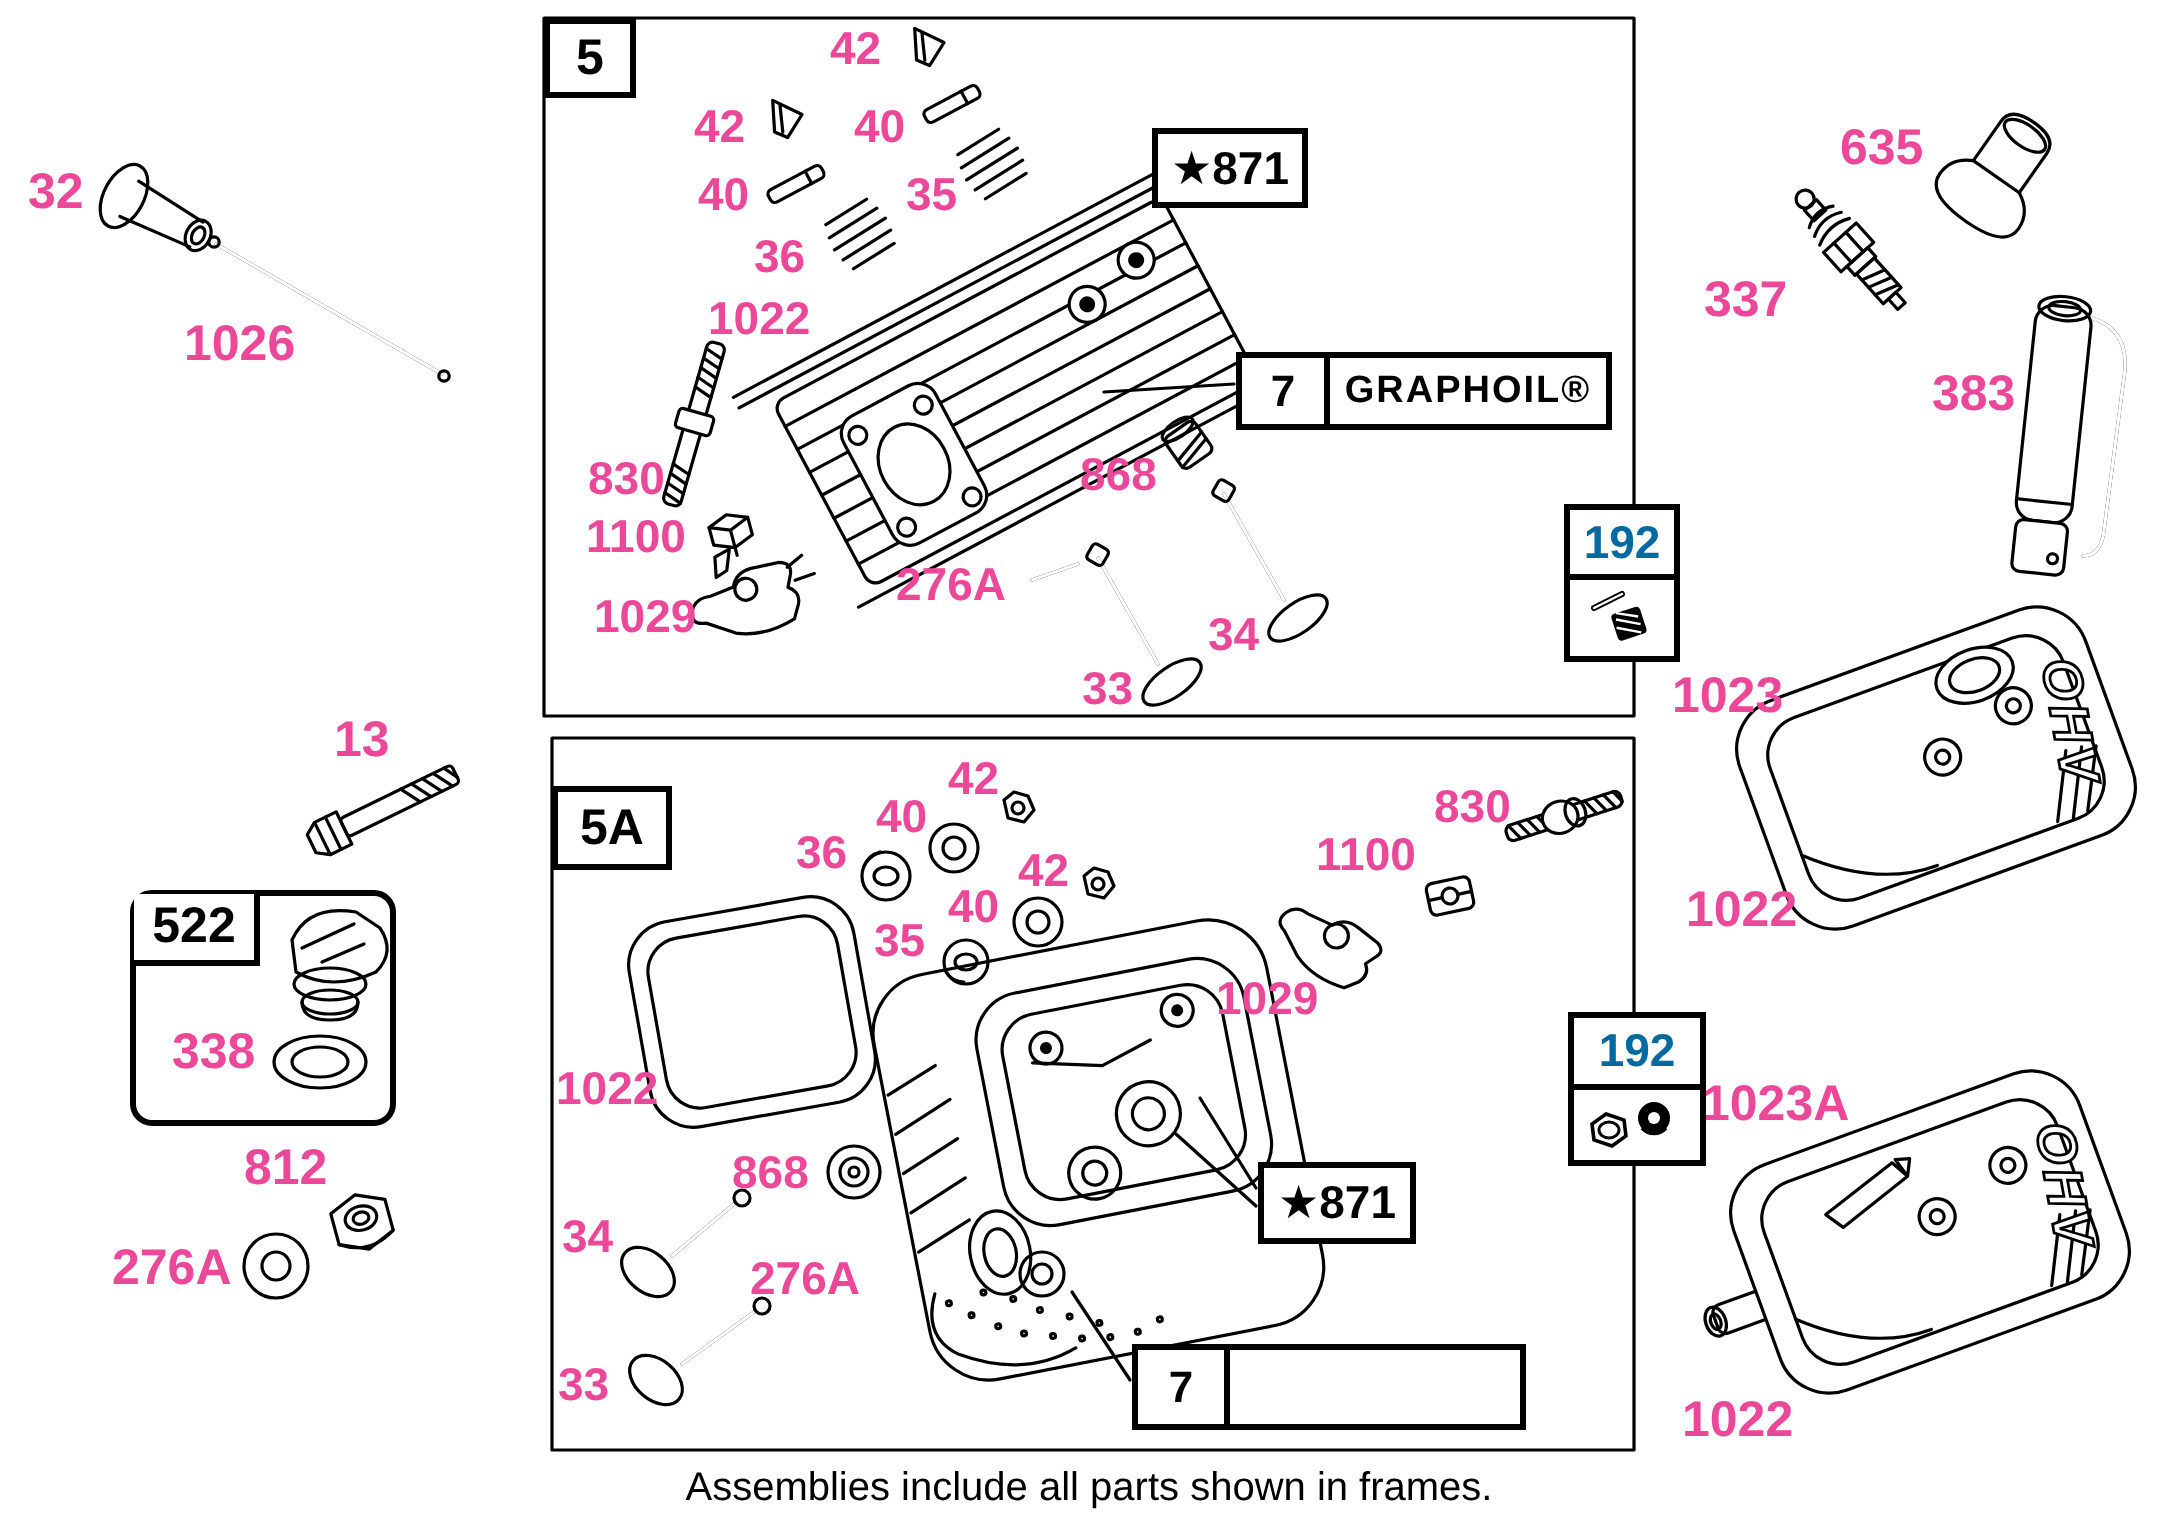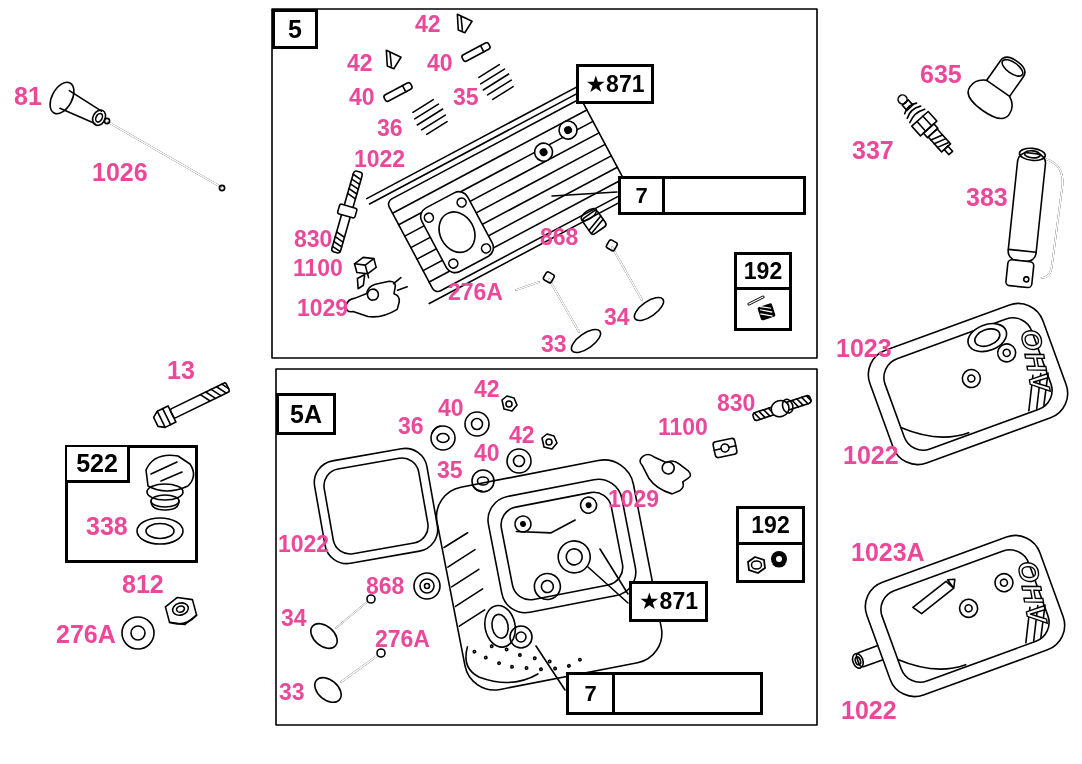--- a/index.html
+++ b/index.html
@@ -19,21 +19,21 @@
           font-weight:bold;font-size:25px;color:#000;}
   .starbox{position:absolute;z-index:3;background:#fff;border:3px solid #000;
           display:flex;align-items:center;justify-content:center;
           font-weight:bold;font-size:23px;color:#000;}
   .graphoil{position:absolute;z-index:3;background:#fff;border:3px solid #000;
           display:flex;align-items:stretch;color:#000;}
   .graphoil .num{width:41px;border-right:3px solid #000;display:flex;align-items:center;
           justify-content:center;font-weight:bold;font-size:22px;}
   .graphoil .name{flex:1;display:flex;align-items:center;justify-content:center;
           font-weight:bold;font-size:19px;letter-spacing:1px;}
-  .kitbox{position:absolute;z-index:3;background:#fff;border:3px solid #000;color:#000000;}
+  .kitbox{position:absolute;z-index:3;background:#fff;border:3px solid #000;color:#0369a1;margin-left:48px;}
   .kitbox .knum{border-bottom:3px solid #000;display:flex;align-items:center;justify-content:center;
           font-weight:bold;font-size:23px;}
   .kitbox .kart{display:flex;align-items:center;justify-content:center;}
   .box522{position:absolute;z-index:2;border:3px solid #000;background:transparent;}
   .box522 .tag{position:absolute;left:-1px;top:-1px;width:60px;height:33px;background:#fff;
           border-right:3px solid #000;border-bottom:3px solid #000;display:flex;align-items:center;
           justify-content:center;font-weight:bold;font-size:25px;}
   .caption{position:absolute;z-index:2;font-size:20px;font-weight:normal;color:#000;
           text-align:center;}
 </style>
@@ -352,20 +352,21 @@
 </svg>
 
   <div class="tagbox" style="left:272px;top:9px;width:40px;height:34px;">5</div>
   <div class="tagbox" style="left:276px;top:369px;width:54px;height:36px;margin-top:24px;">5A</div>
 
   <div class="starbox" style="left:576px;top:64px;width:72px;height:34px;">★871</div>
   <div class="starbox" style="left:629px;top:581px;width:73px;height:35px;">★871</div>
 
   <div class="graphoil" style="left:618px;top:176px;width:182px;height:33px;">
     <div class="num">7</div>
+    <div class="name">GRAPHOIL®</div>
   </div>
   <div class="graphoil" style="left:566px;top:672px;width:191px;height:37px;">
     <div class="num" style="width:43px;">7</div>
   </div>
 
   <div class="kitbox" style="left:734px;top:252px;width:52px;height:73px;">
     <div class="knum" style="height:32px;">192</div>
     <div class="kart" style="height:36px;">
       <svg width="44" height="32" viewBox="0 0 44 32">
         <line x1="8" y1="12" x2="22" y2="5" stroke="#000" stroke-width="3" stroke-linecap="round"></line>
@@ -381,25 +382,25 @@
       <svg width="56" height="30" viewBox="0 0 56 30">
         <polygon points="12,10 21,13 22,21 15,26 6,23 5,15" fill="none" stroke="#000" stroke-width="1.8"></polygon>
         <ellipse cx="13.5" cy="18" rx="5" ry="4" fill="none" stroke="#000" stroke-width="1.5"></ellipse>
         <circle cx="36" cy="12" r="8" fill="#000"></circle>
         <circle cx="36" cy="12" r="3" fill="#fff"></circle>
         <path d="M30,17 a8,8 0 0,0 12,0" fill="none" stroke="#000" stroke-width="1.8"></path>
       </svg>
     </div>
   </div>
 
-  <div class="box522" style="left:65px;top:445px;width:127px;height:112px;">
+  <div class="box522" style="left:65px;top:445px;width:127px;height:112px;border-radius:11px;">
     <div class="tag">522</div>
   </div>
 
-  <div class="plabel" style="left:14px;top:84px;font-size:25px;">81</div>
+  <div class="plabel" style="left:14px;top:84px;font-size:25px;">32</div>
   <div class="plabel" style="left:92px;top:160px;font-size:25px;">1026</div>
   <div class="plabel" style="left:152px;top:358px;font-size:25px;margin-left:15px;">13</div>
   <div class="plabel" style="left:86px;top:514px;font-size:25px;">338</div>
   <div class="plabel" style="left:122px;top:572px;font-size:25px;">812</div>
   <div class="plabel" style="left:56px;top:622px;font-size:25px;">276A</div>
 
   <div class="plabel" style="left:920px;top:62px;font-size:25px;">635</div>
   <div class="plabel" style="left:852px;top:138px;font-size:25px;">337</div>
   <div class="plabel" style="left:966px;top:185px;font-size:25px;">383</div>
   <div class="plabel" style="left:836px;top:336px;font-size:25px;">1023</div>
@@ -430,13 +431,14 @@
   <div class="plabel" style="left:437px;top:459px;">35</div>
   <div class="plabel" style="left:278px;top:533px;">1022</div>
   <div class="plabel" style="left:717px;top:392px;">830</div>
   <div class="plabel" style="left:658px;top:416px;">1100</div>
   <div class="plabel" style="left:608px;top:488px;">1029</div>
   <div class="plabel" style="left:366px;top:575px;">868</div>
   <div class="plabel" style="left:281px;top:607px;">34</div>
   <div class="plabel" style="left:375px;top:628px;">276A</div>
   <div class="plabel" style="left:279px;top:681px;">33</div>
 
+  <div class="caption" style="left:271px;top:733px;width:547px;">Assemblies include all parts shown in frames.</div>
 </div>
 
 </body></html>

